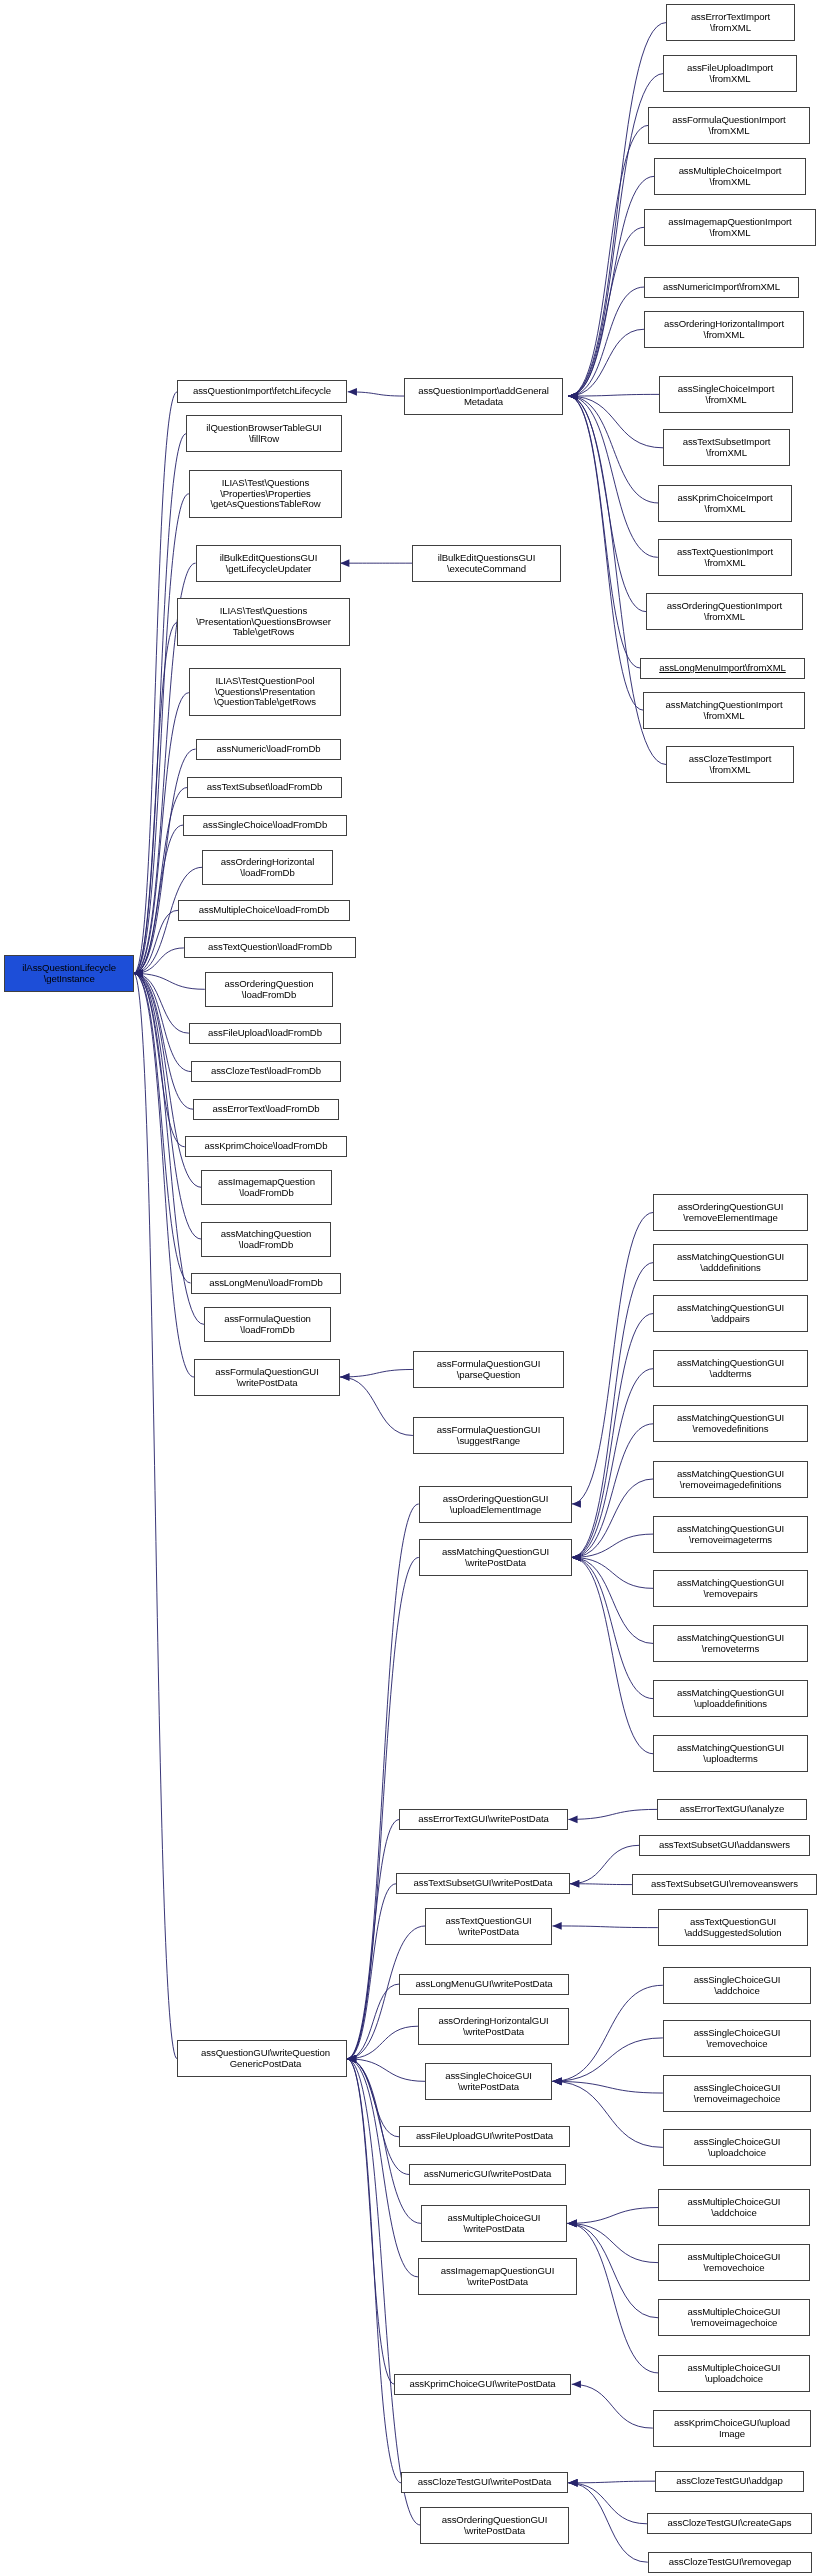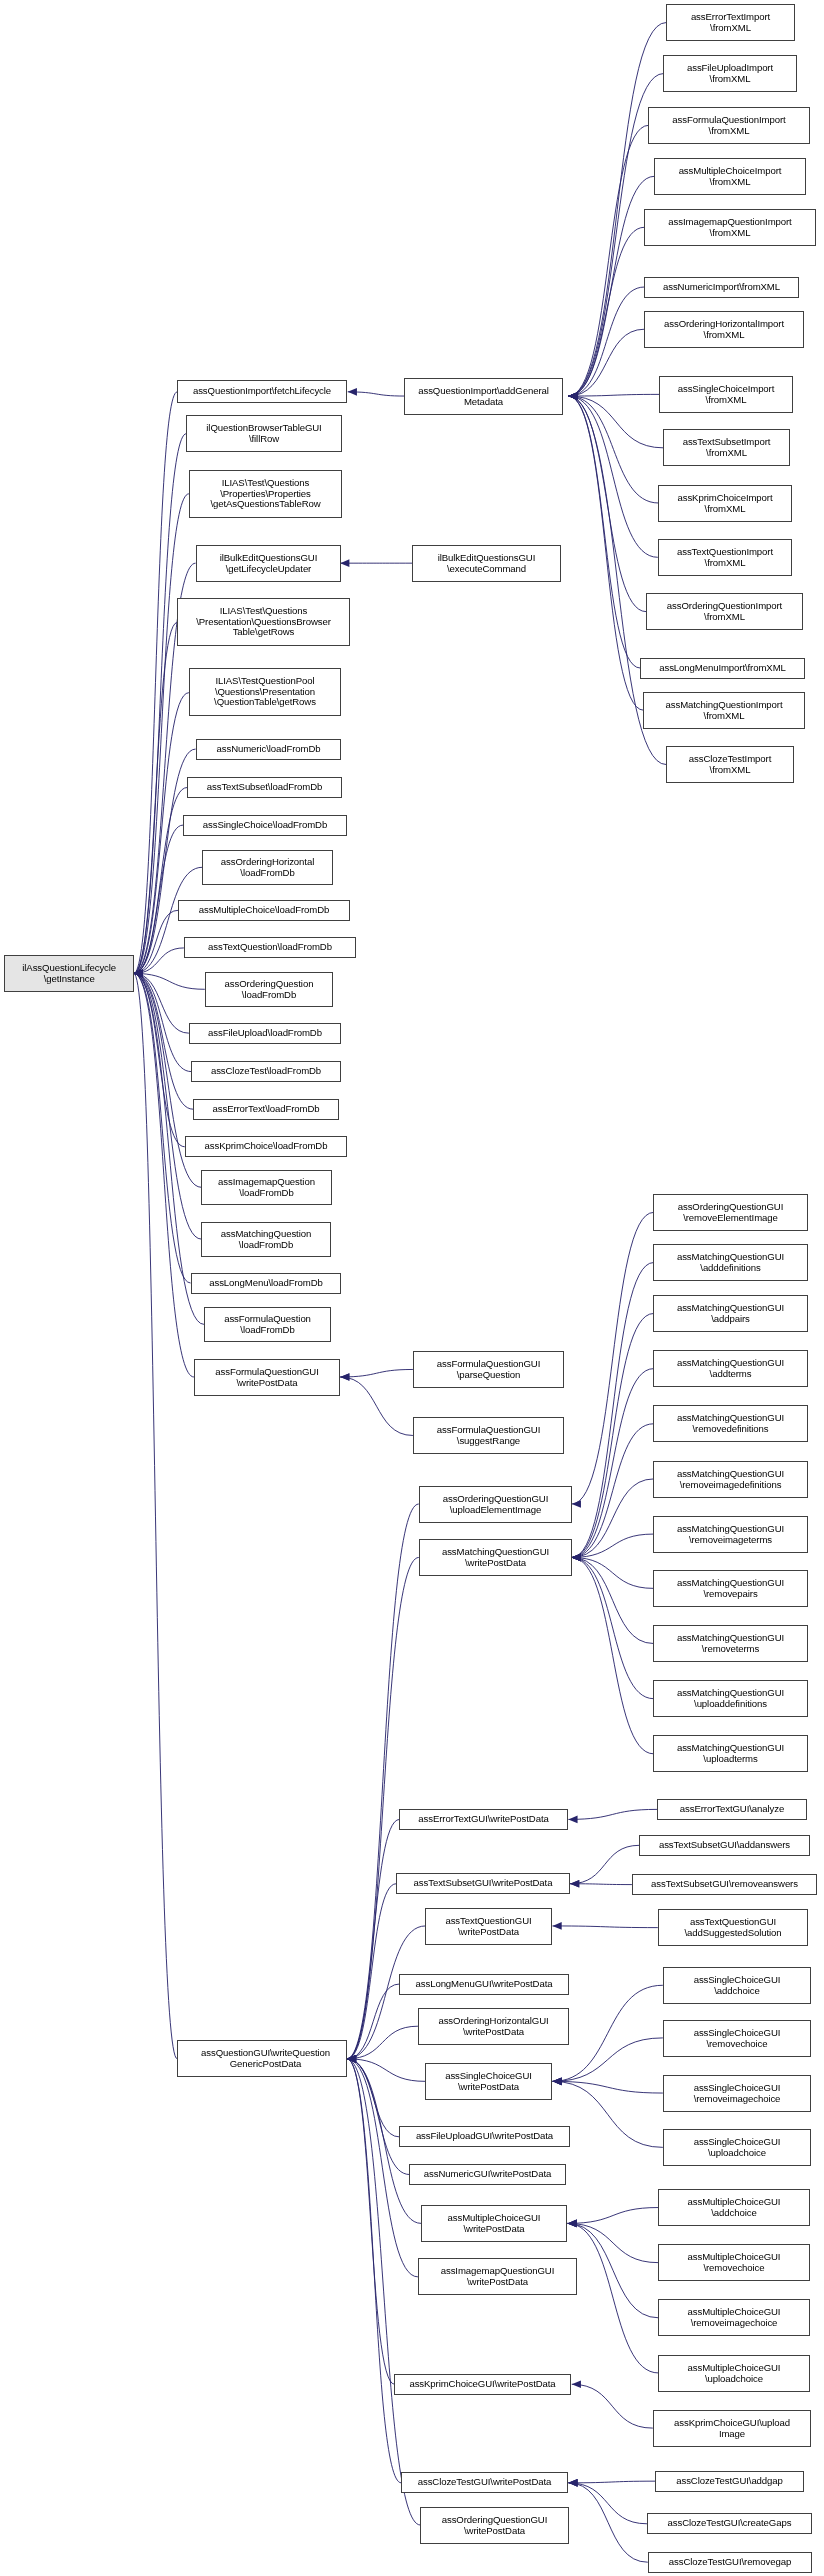--- a/index.html
+++ b/index.html
@@ -5,21 +5,21 @@
   html,body{margin:0;padding:0;background:#ffffff;}
   #canvas{position:relative;width:825px;height:2576px;background:#ffffff;
           font-family:"Liberation Sans", sans-serif;}
   svg.edges{position:absolute;left:0;top:0;width:825px;height:2576px;overflow:visible;}
   .node{position:absolute;box-sizing:border-box;
         border:0.8px solid #404040;background:#ffffff;
         display:flex;align-items:center;justify-content:center;
         text-align:center;line-height:1.12;color:#000000;
         font-size:9.6px;letter-spacing:-0.1px;white-space:pre-line;
         overflow:hidden;}
-  .node.root{background:#e5e5e5;border:0.8px solid #404040;}
+  .node.root{background:#1d4ed8;border:0.8px solid #404040;}
   .edge{fill:none;stroke:#27246b;stroke-width:1.1;}
   .arrow{fill:#27246b;stroke:none;}
 </style>
 </head>
 <body>
 
 <div id="canvas">
   <svg class="edges" id="edge-layer" viewBox="0 0 987 3083" preserveAspectRatio="none" aria-hidden="true">
       <path d="M212,469 C183.4,469 188.6,1165 160,1165" class="edge" stroke="#27246b"></path>
       <polygon points="160,1165 171,1169.6 171,1160.4" class="arrow" fill="#27246b"></polygon>
@@ -249,21 +249,21 @@
       <div class="node" style="left: 659px; top: 376px; width: 134px; height: 37px;">assSingleChoiceImport
 \fromXML</div>
       <div class="node" style="left: 663px; top: 429px; width: 127px; height: 37px;">assTextSubsetImport
 \fromXML</div>
       <div class="node" style="left: 658px; top: 485px; width: 134px; height: 37px;">assKprimChoiceImport
 \fromXML</div>
       <div class="node" style="left: 658px; top: 539px; width: 134px; height: 37px;">assTextQuestionImport
 \fromXML</div>
       <div class="node" style="left: 646px; top: 593px; width: 157px; height: 37px;">assOrderingQuestionImport
 \fromXML</div>
-      <div class="node" style="left: 640px; top: 658px; width: 165px; height: 21px;">assLongMenuImport\fromXML</div>
+      <div class="node" style="left: 640px; top: 658px; width: 165px; height: 21px; text-decoration: underline;">assLongMenuImport\fromXML</div>
       <div class="node" style="left: 643px; top: 692px; width: 162px; height: 37px;">assMatchingQuestionImport
 \fromXML</div>
       <div class="node" style="left: 666px; top: 746px; width: 128px; height: 37px;">assClozeTestImport
 \fromXML</div>
       <div class="node" style="left: 413px; top: 1351px; width: 151px; height: 37px;">assFormulaQuestionGUI
 \parseQuestion</div>
       <div class="node" style="left: 413px; top: 1417px; width: 151px; height: 37px;">assFormulaQuestionGUI
 \suggestRange</div>
       <div class="node" style="left: 419px; top: 1486px; width: 153px; height: 37px;">assOrderingQuestionGUI
 \uploadElementImage</div>

